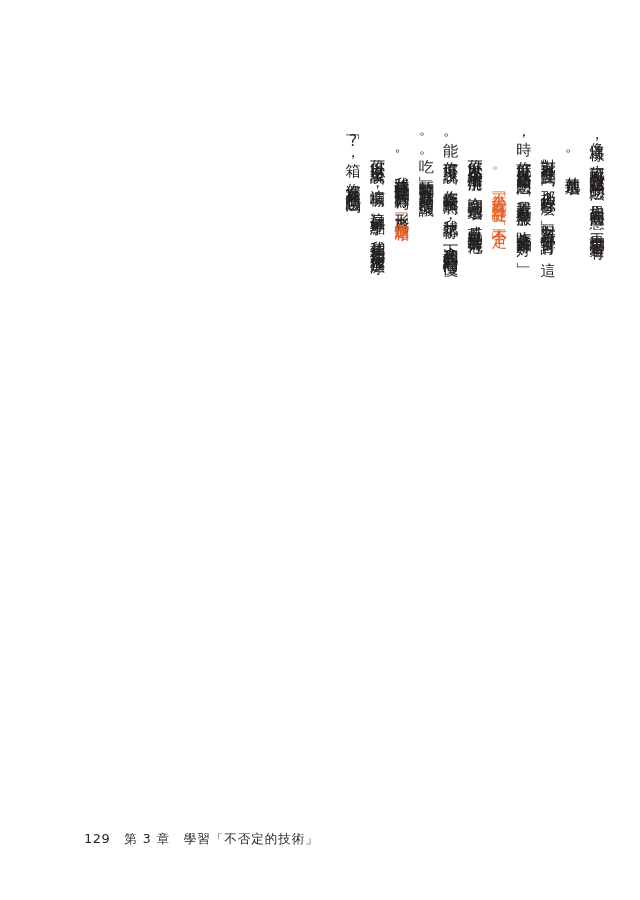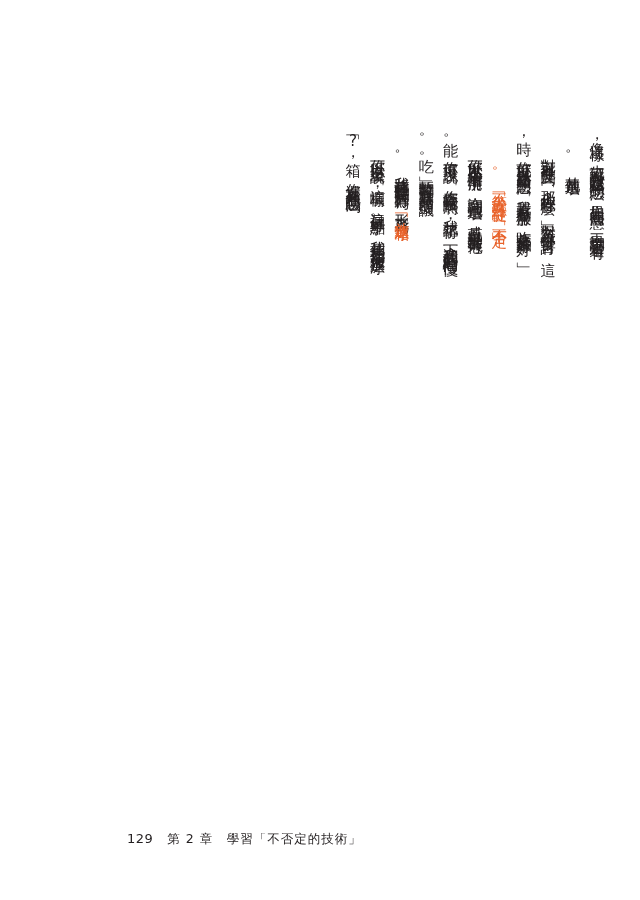--- a/index.html
+++ b/index.html
@@ -63,21 +63,20 @@
     color: #e8622a;
   }
 
   .footer {
     position: absolute;
     left: 84px;
     bottom: 52px;
     display: flex;
     align-items: baseline;
     gap: 14px;
-    margin-left: 43px;
   }
   .folio {
     font-size: 13px;
     color: #231f20;
     letter-spacing: 0.5px;
   }
   .running-head {
     font-size: 12.5px;
     color: #231f20;
     letter-spacing: 1px;
@@ -97,16 +96,16 @@
       <div class="col indent"><span>你可以在不否定的情況下，詢問其他選項，或是主動提出其他可</span></div>
       <div class="col"><span>能。你還可以說：「你喜歡吃鰻魚啊，我記得了，下次我們約個時間慢慢</span></div>
       <div class="col"><span>吃。」暫時擱置對方一開始的提議。</span></div>
       <div class="col indent"><span>我將這種暫時擱置的行為，形容爲</span><span class="accent">「放進冰箱」</span><span>。</span></div>
       <div class="col indent"><span>你可以這麼說：「這樣啊，這是個好點子。我們先把這個想法放進冰</span></div>
       <div class="col"><span>箱，你還有其他的想法嗎?」</span></div>
     </div>
 
   <div class="footer">
     <span class="folio">129</span>
-    <span class="running-head">第 2 章　學習「不否定的技術」</span>
+    <span class="running-head">第 3 章　學習「不否定的技術」</span>
   </div>
 
 </div>
 
 </body></html>

